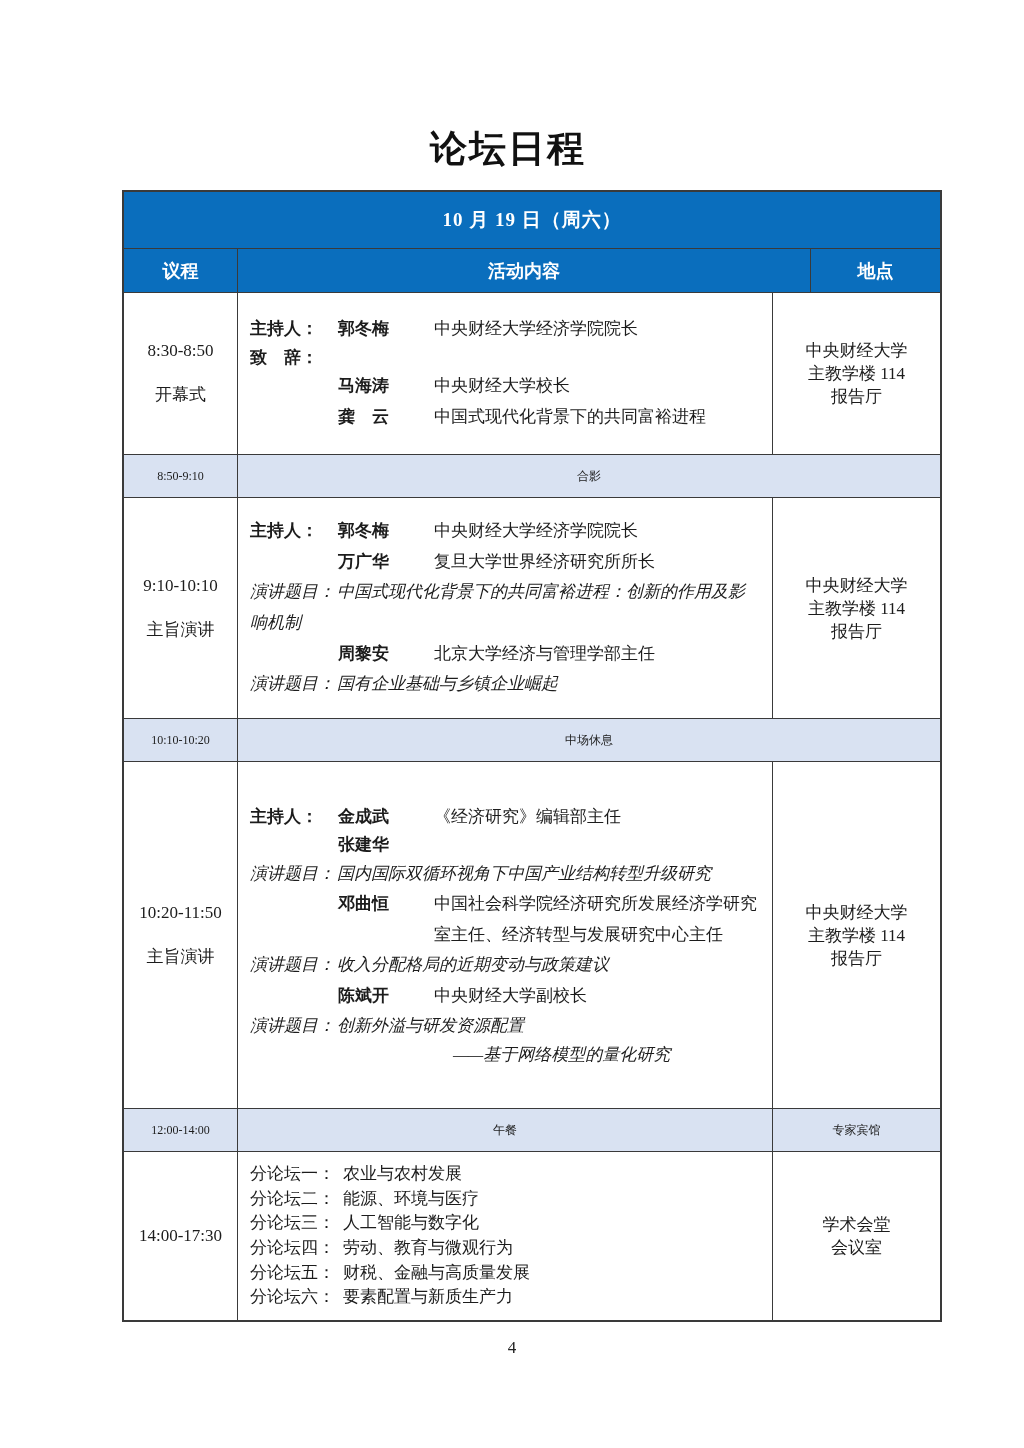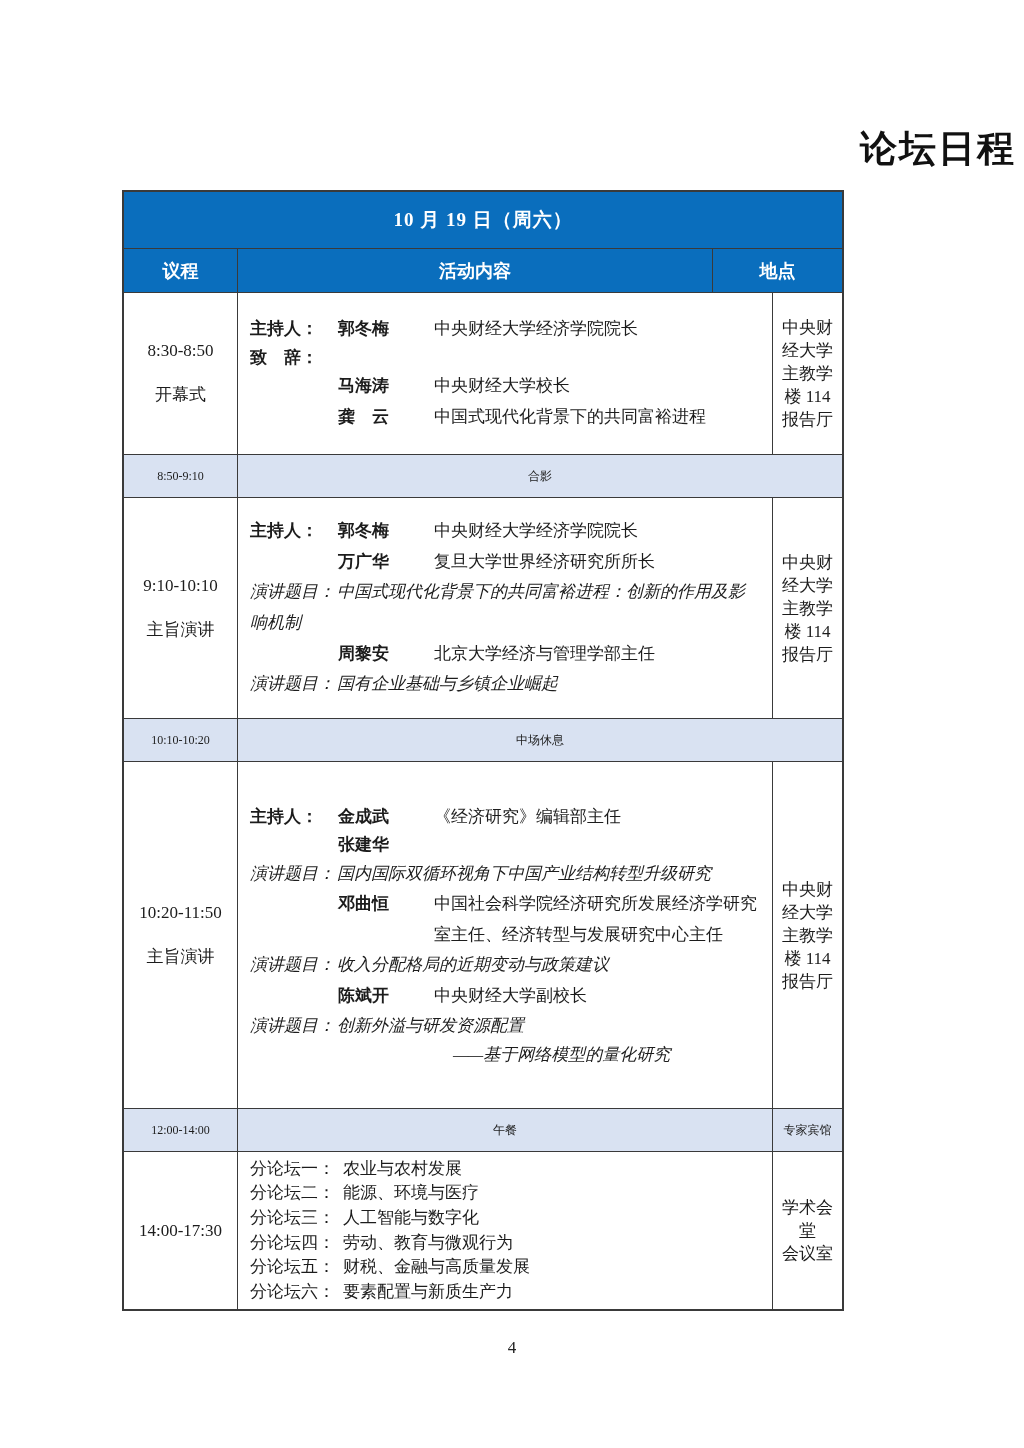--- a/index.html
+++ b/index.html
@@ -14,26 +14,26 @@
   html,body{background:#fff;}
   body{
     width:1024px;height:1448px;position:relative;
     background:var(--page-bg);
     font-family:"Liberation Serif","DejaVu Serif",serif;
     color:var(--text);
     overflow:hidden;
   }
   .page-title{
     position:absolute;top:124px;left:0;width:1016px;
-    text-align:right;font-size:37px;font-weight:bold;
+    text-align:center;font-size:37px;font-weight:bold;
     font-family:"Liberation Sans","DejaVu Sans",sans-serif;
     letter-spacing:2px;color:#111;
   }
   .doc-table{
-    position:absolute;left:122px;top:190px;width:722px;
+    position:absolute;left:122px;top:190px;width:820px;
     border:2px solid var(--border);
     font-size:17px;
   }
   .date-header{
     background:var(--header-bg);color:var(--header-text);
     height:56px;display:flex;align-items:center;justify-content:center;
     font-weight:bold;font-size:19px;letter-spacing:1px;
   }
   .col-header{
     display:grid;grid-template-columns:113px 1fr 130px;
@@ -79,21 +79,21 @@
   .label-line{font-weight:bold;}
   .topic-line{font-style:italic;line-height:1.8;}
   .topic-prefix{margin-right:2px;}
   .topic-cont{font-style:italic;padding-left:203px;}
   .forum-line{line-height:1.45;}
   .forum-prefix{margin-right:8px;}
   .row-0{min-height:162px;}
   .row-2{min-height:221px;}
   .row-4{min-height:347px;}
   .row-6{min-height:158px;}
-  .row-6 .content-cell{padding:4px 12px;}
+  .row-6 .content-cell{padding:10px 12px;}
   .page-number{
     position:absolute;left:0;width:1024px;top:1338px;
     text-align:center;font-size:17px;color:#222;
   }
 </style>
 </head>
 <body>
 
 <div class="page-title">论坛日程</div>
 

